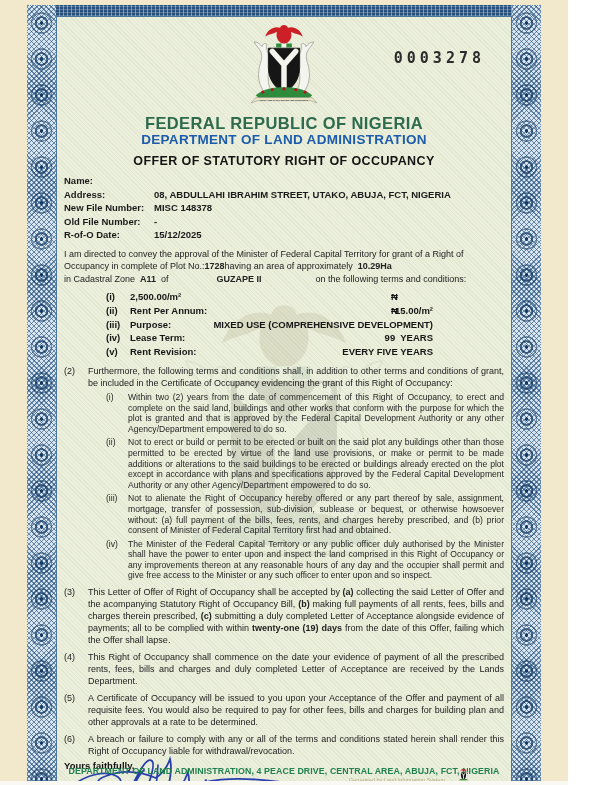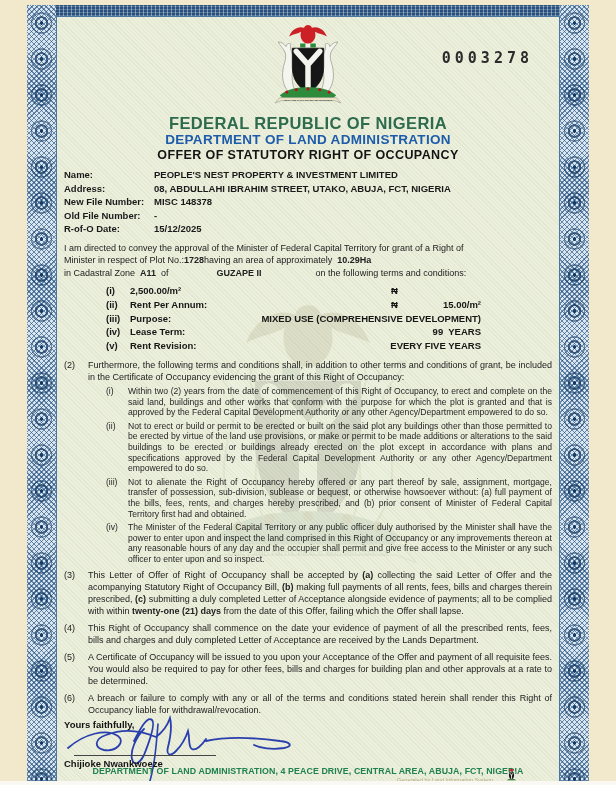--- a/index.html
+++ b/index.html
@@ -1,18 +1,18 @@
 <!DOCTYPE html>
 <html><head>
 <meta charset="utf-8">
 <style>
   * { margin:0; padding:0; box-sizing:border-box; }
   html,body { background:#ffffff; }
   body { font-family:"Liberation Sans", sans-serif; }
-  .page { position:relative; width:616px; height:785px; background:#f2e9cd; overflow:hidden; }
+  .page { position:relative; width:568px; height:785px; background:#f2e9cd; overflow:hidden; }
 
   
   .band-top {
     position:absolute; left:27px; right:27px; top:5px; height:11px; z-index:2;
     background-color:#27517c;
     background-image:
       repeating-linear-gradient(90deg, rgba(255,255,255,.38) 0 1px, rgba(255,255,255,0) 1px 4px),
       repeating-linear-gradient(0deg, rgba(255,255,255,.22) 0 1px, rgba(255,255,255,0) 1px 3px);
   }
   .band-v {
@@ -50,21 +50,21 @@
     position:absolute; top:32px; right:26px;
     font-family:"DejaVu Sans Mono", monospace;
     font-size:15px; letter-spacing:4px; color:#2b2b2b; font-weight:bold;
   }
   .arms-top { position:absolute; top:-3px; left:50%; transform:translateX(-50%); width:94px; height:106px; }
 
   .headers { padding-top:97px; text-align:center; }
   .h1 { font-size:16.5px; font-weight:bold; color:#2e6b4c; letter-spacing:.4px; line-height:18px; }
   .h2 { font-size:13.5px; font-weight:bold; color:#2e6b4c; letter-spacing:.3px; line-height:16px; }
   .h3 { font-size:13.5px; font-weight:bold; color:#1d5cab; letter-spacing:.3px; line-height:16px; }
-  .doc-title { font-size:12.5px; font-weight:bold; color:#141414; letter-spacing:.4px; line-height:15px; }
+  .doc-title { font-size:12.5px; font-weight:bold; color:#141414; letter-spacing:.4px; margin-top:6px; line-height:15px; }
 
   .fields { margin-top:5px; }
   .field-row { display:flex; line-height:13.5px; font-size:9.5px; font-weight:bold; color:#1a1a1a; }
   .f-label { width:90px; flex:none; }
   .f-value { flex:1; }
 
   .intro { margin-top:6px; font-size:9px; color:#222; line-height:12.5px; }
   .i-line { white-space:nowrap; }
   .b { font-weight:bold; }
   .sp12 { }
@@ -155,21 +155,20 @@
 
       <div class="headers">
         <div class="h1">FEDERAL REPUBLIC OF NIGERIA</div>
         <div class="h3">DEPARTMENT OF LAND ADMINISTRATION</div>
         <div class="doc-title">OFFER OF STATUTORY RIGHT OF OCCUPANCY</div>
       </div>
 
       <div class="fields">
         <div class="field-row">
           <span class="f-label">Name:</span>
-          <span class="f-value">PEOPLE'S NEST PROPERTY &amp; INVESTMENT LIMITED</span>
         </div>
         <div class="field-row">
           <span class="f-label">Address:</span>
           <span class="f-value">08, ABDULLAHI IBRAHIM STREET, UTAKO, ABUJA, FCT, NIGERIA</span>
         </div>
         <div class="field-row">
           <span class="f-label">New File Number:</span>
           <span class="f-value">MISC 148378</span>
         </div>
         <div class="field-row">
@@ -178,21 +177,21 @@
         </div>
         <div class="field-row">
           <span class="f-label">R-of-O Date:</span>
           <span class="f-value">15/12/2025</span>
         </div>
       </div>
 
       <div class="intro">
         <div class="i-line">I am directed to convey the approval of the Minister of Federal Capital Territory for grant of a Right of</div>
         <div class="i-line">
-          <span>Minister in respect of Plot No.:</span><span class="b sp12">1728</span><span class="sp12">having an area of approximately</span><span class="b sp5">10.29Ha</span>
+          <span>Occupancy in complete of Plot No.:</span><span class="b sp12">1728</span><span class="sp12">having an area of approximately</span><span class="b sp5">10.29Ha</span>
         </div>
         <div class="i-line">
           <span>in Cadastral Zone</span><span class="b sp5">A11</span><span class="sp5">of</span><span class="b m-dist">GUZAPE II</span><span class="m-conds">on the following terms and conditions:</span>
         </div>
       </div>
 
       <div class="terms">
         <div class="term-row">
           <span class="t-num">(i)</span>
             <span class="t-curr">₦</span>
@@ -245,21 +244,21 @@
       <div class="para">
         <span class="p-num">(3)</span>
         <div class="p-text">
           <span>This Letter of Offer of Right of Occupancy shall be accepted by</span>
           <span class="b">(a)</span>
           <span>collecting the said Letter of Offer and the acompanying Statutory Right of Occupancy Bill,</span>
           <span class="b">(b)</span>
           <span>making full payments of all rents, fees, bills and charges therein prescribed,</span>
           <span class="b">(c)</span>
           <span>submitting a duly completed Letter of Acceptance alongside evidence of payments; all to be complied with within</span>
-          <span class="b">twenty-one (21) days</span>
+          <span class="b">twenty-one (19) days</span>
           <span>from the date of this Offer, failing which the Offer shall lapse.</span>
         </div>
       </div>
 
       <div class="para">
         <span class="p-num">(4)</span>
         <div class="p-text">This Right of Occupancy shall commence on the date your evidence of payment of all the prescribed rents, fees, bills and charges and duly completed Letter of Acceptance are received by the Lands Department.</div>
       </div>
       <div class="para">
         <span class="p-num">(5)</span>

